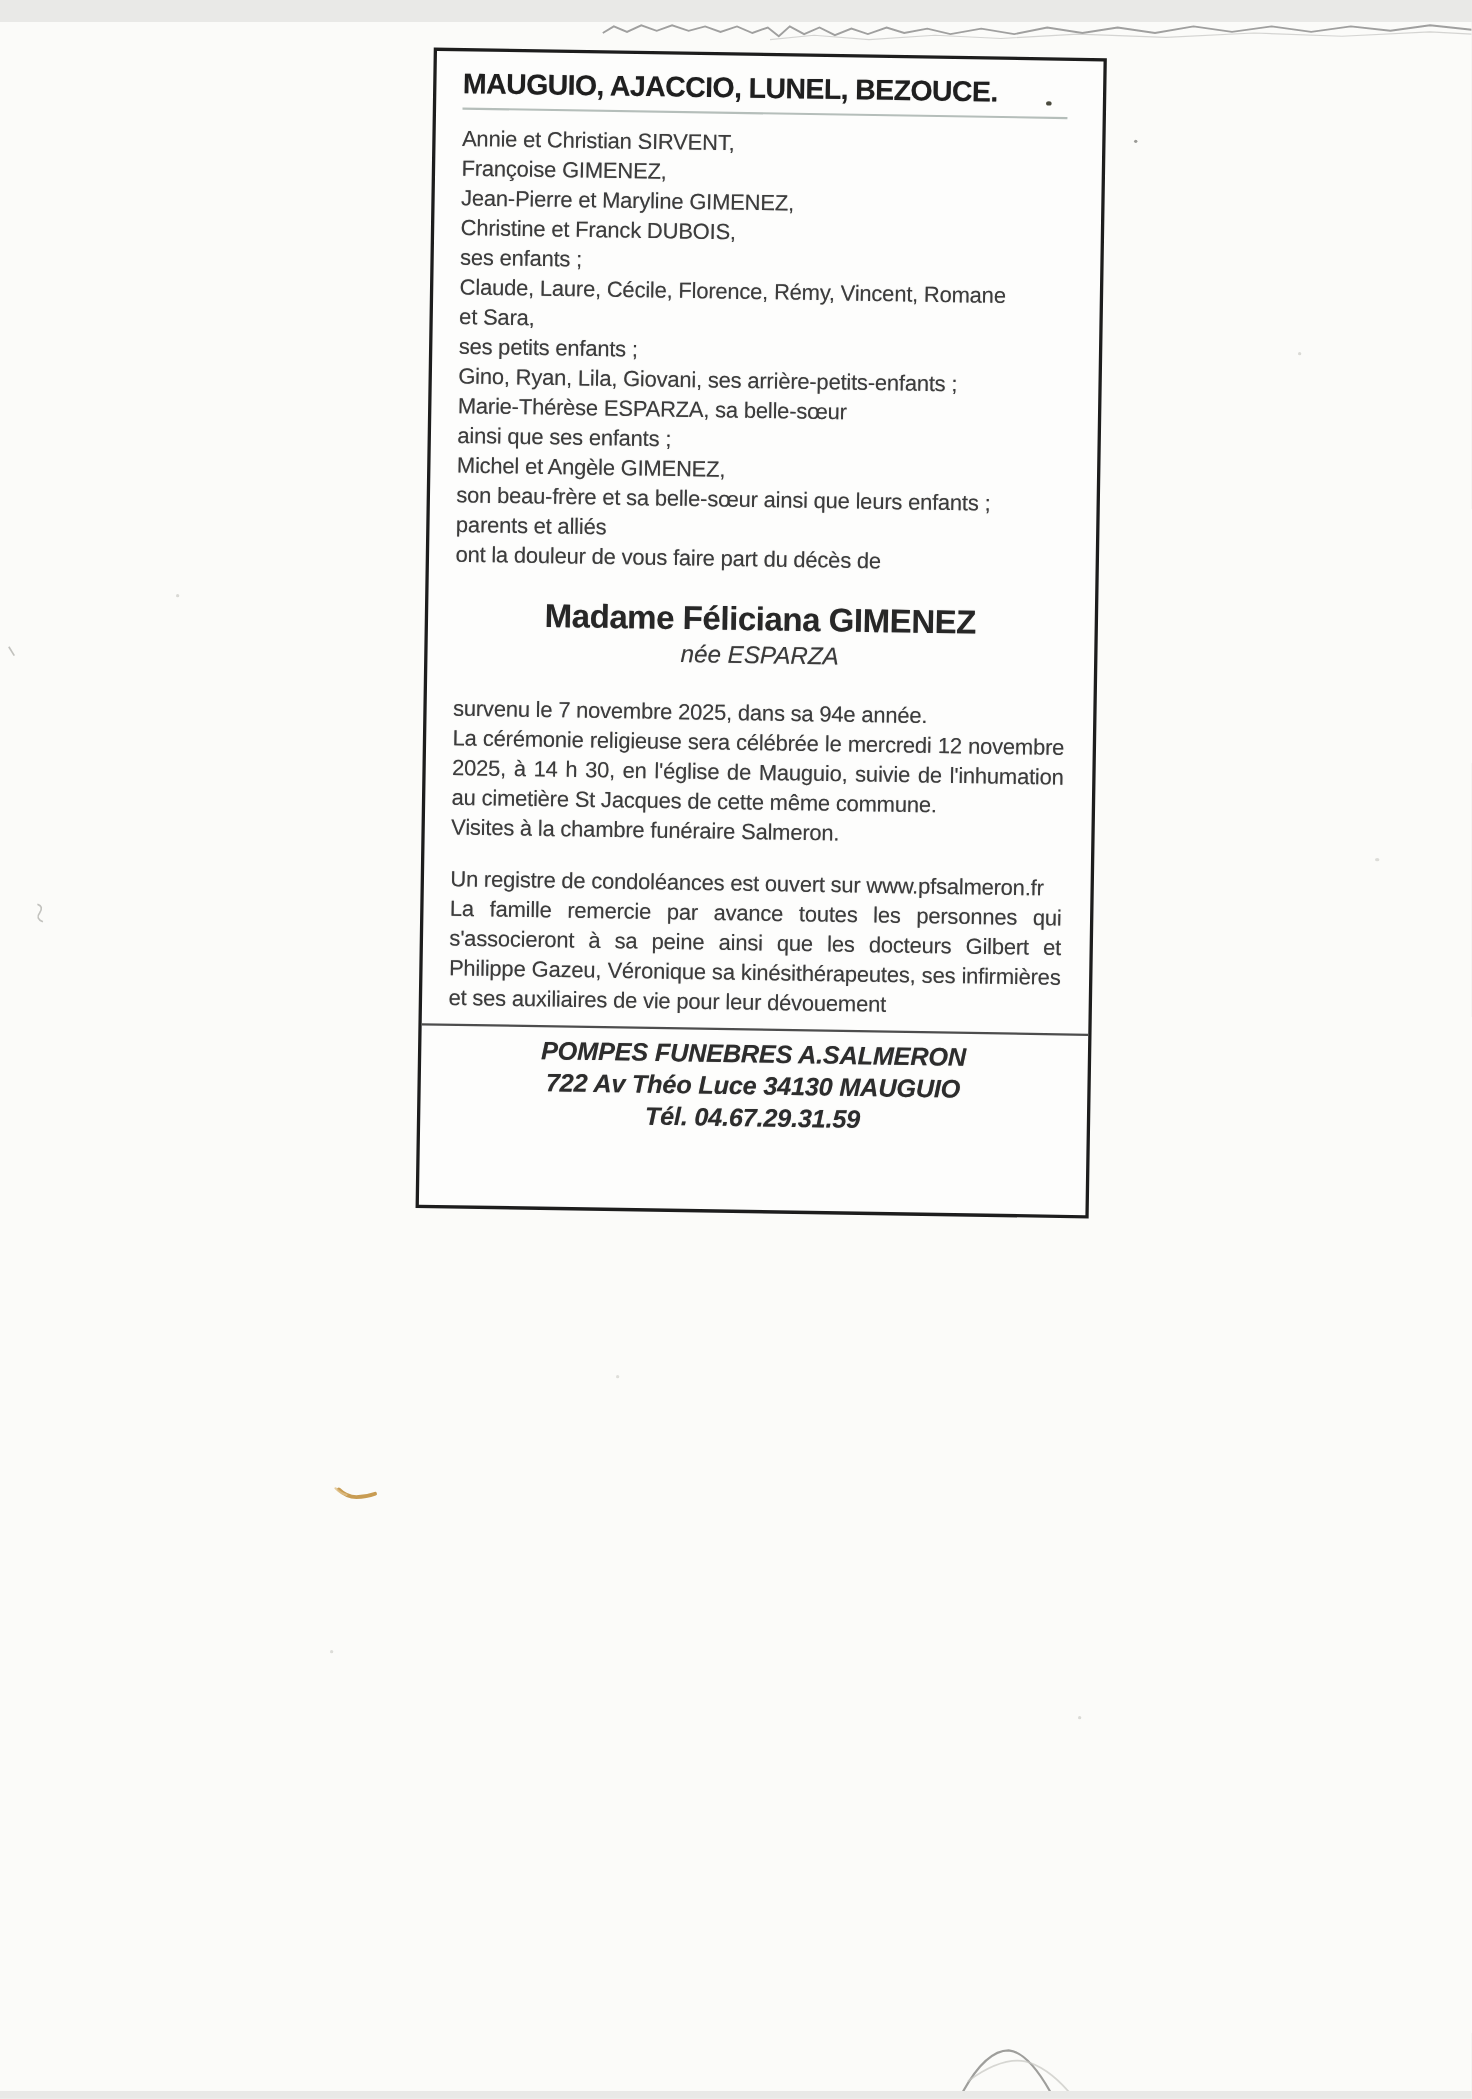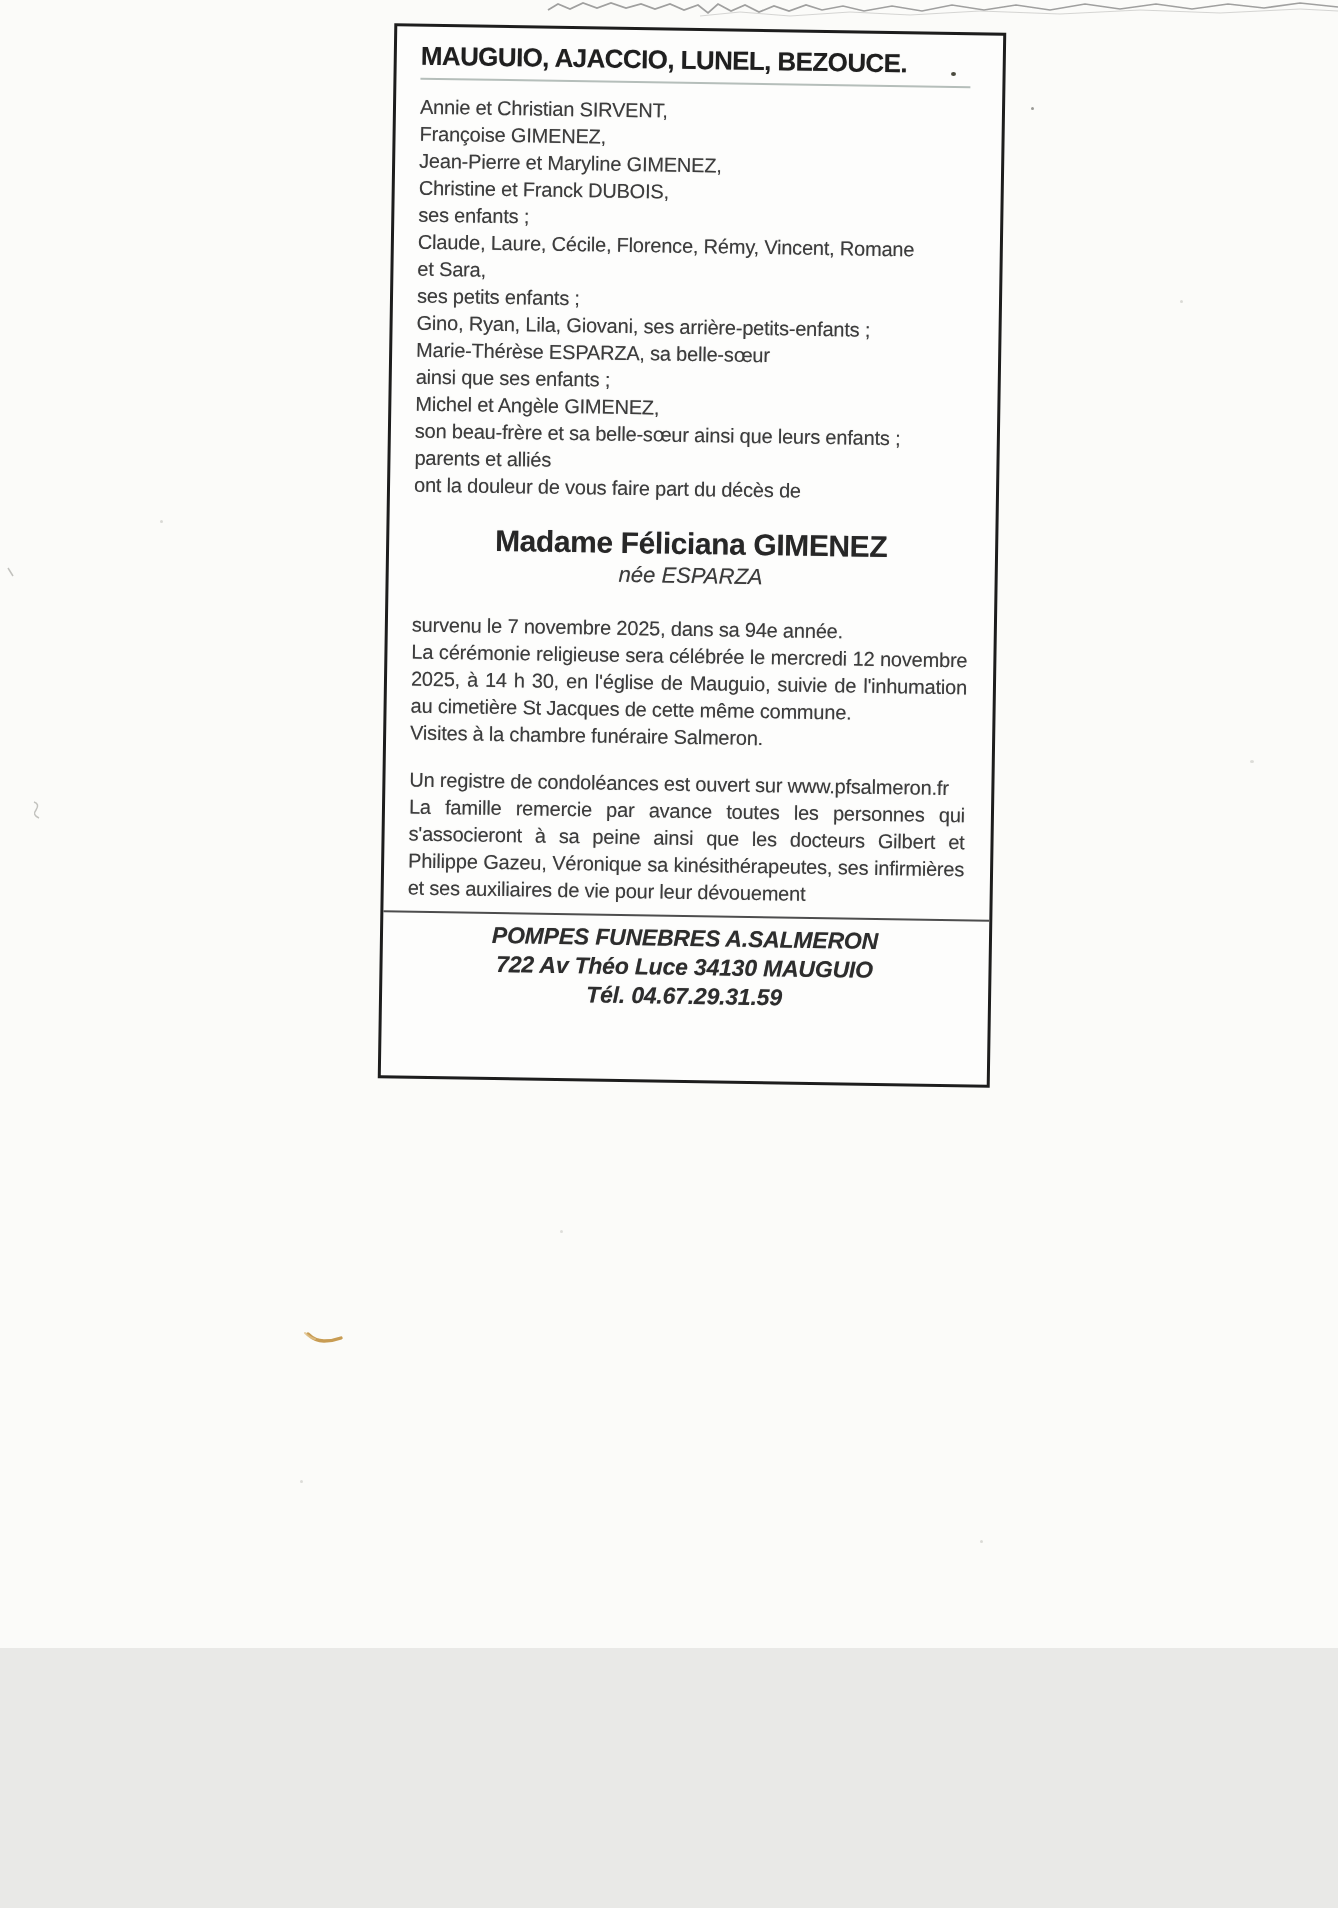--- a/index.html
+++ b/index.html
@@ -1,21 +1,22 @@
 <!DOCTYPE html>
 <html><head>
 <meta charset="utf-8">
 <style>
   html,body{margin:0;padding:0;background:#e9e9e7;}
   .page{
     position:relative;
-    width:1338px;height:1648px;
+    width:1338px;height:1881px;
     background:#fbfbf9;
     overflow:hidden;
     font-family:"Liberation Sans", sans-serif;
+    margin-top:20px;
   }
   
   .notice{
     position:absolute;
     left:386px;top:28px;
     width:612px;height:1055px;
     box-sizing:border-box;
     background:#fdfdfc;
     border:3px solid #1d1d1d;
     transform:rotate(0.9deg);

